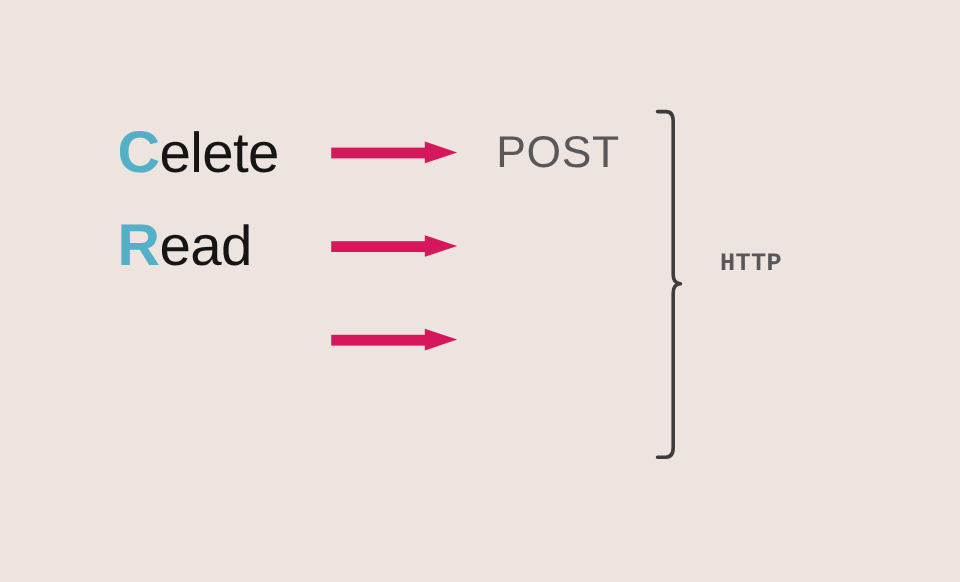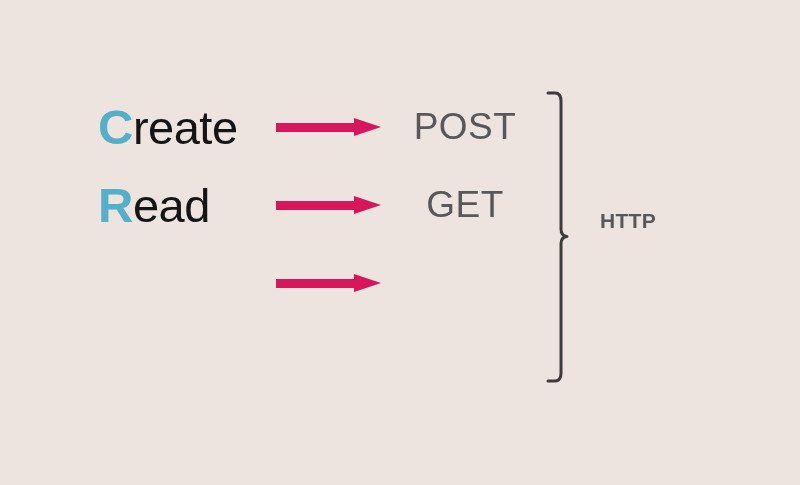--- a/index.html
+++ b/index.html
@@ -109,50 +109,49 @@
     width: 42px;
     height: 306px;
   }
 
   
   .brace-caption {
     position: absolute;
     left: 600px;
     top: 206px;
     width: 160px;
-    font-family: Liberation Sans, sans-serif;
+    font-family: Liberation Mono, monospace;
     font-weight: 700;
     font-size: 21px;
     line-height: 30px;
     letter-spacing: 0.3px;
     color: #58585a;
     white-space: nowrap;
   }
 </style>
 </head>
 <body>
 
 <div id="canvas">
 
   <div class="crud-row r0">
-    <div class="crud-word"><span class="initial">C</span><span>reate</span></div>
+    <div class="crud-word"><span class="initial">C</span><span>elete</span></div>
     <div class="arrow">
       <div class="shaft"></div>
       <div class="head"></div>
     </div>
     <div class="method">POST</div>
   </div>
 
   <div class="crud-row r1">
     <div class="crud-word"><span class="initial">R</span><span>ead</span></div>
     <div class="arrow">
       <div class="shaft"></div>
       <div class="head"></div>
     </div>
-    <div class="method">GET</div>
   </div>
 
   <div class="crud-row r2">
     <div class="arrow">
       <div class="shaft"></div>
       <div class="head"></div>
     </div>
   </div>
 
 

